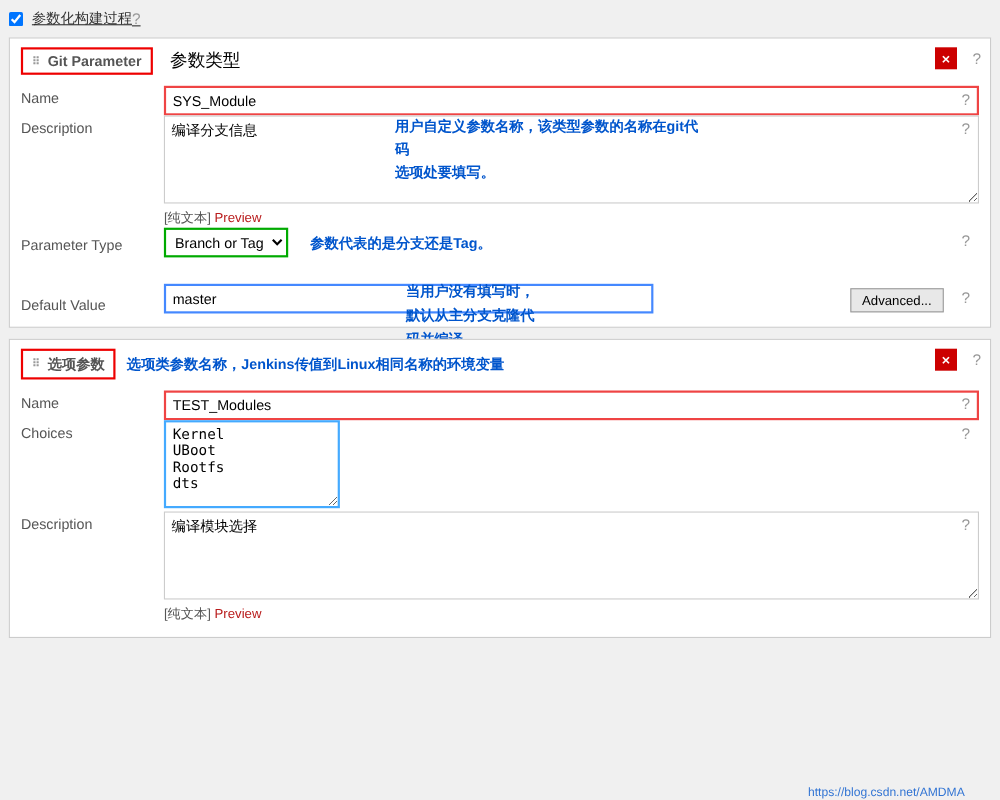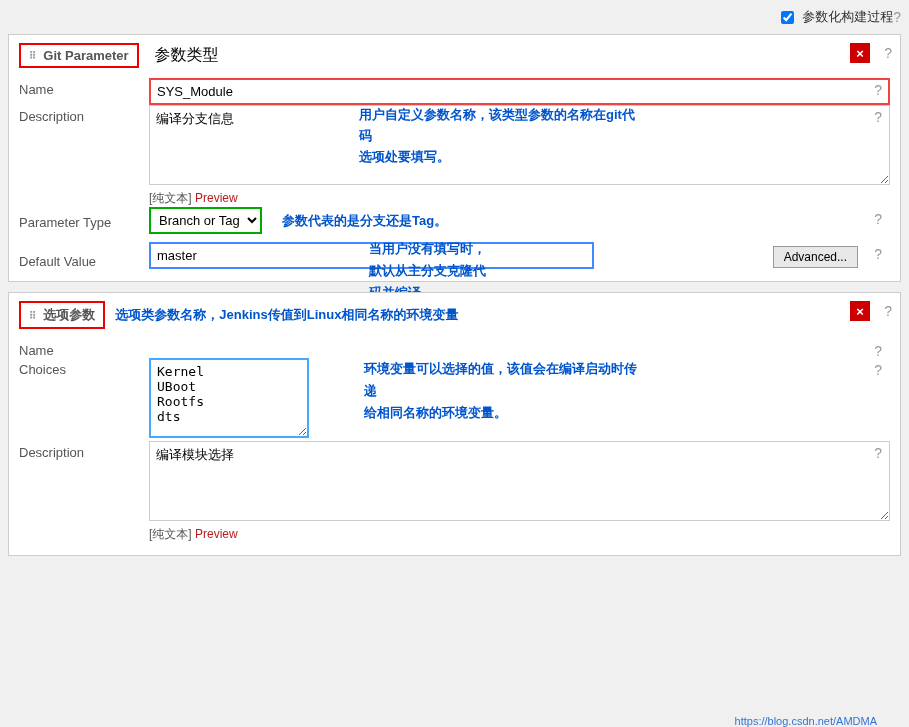--- a/index.html
+++ b/index.html
@@ -14,22 +14,23 @@
     .page-wrapper {
       width: 909px;
       min-height: 727px;
       background: #f0f0f0;
       padding: 8px;
       position: relative;
     }
     .top-bar {
       display: flex;
       align-items: center;
-      justify-content: flex-end;
+      justify-content: flex-start;
       margin-bottom: 8px;
+      text-decoration: underline;
     }
     .top-title {
       display: flex;
       align-items: center;
       gap: 4px;
       font-size: 13px;
       color: #333;
     }
     .top-title input[type=checkbox] {
       margin-right: 4px;
@@ -149,21 +150,21 @@
     .select-type {
       border: 2px solid #00aa00;
       padding: 3px 4px;
       font-size: 13px;
       background: #fff;
       cursor: pointer;
     }
     .param-type-row {
       display: flex;
       align-items: center;
-      margin-bottom: 8px;
+      margin-bottom: 24px;
     }
     .annotation-blue {
       color: #0055cc;
       font-size: 13px;
       margin-left: 10px;
       font-weight: bold;
     }
     .annotation-blue-block {
       color: #0055cc;
       font-size: 13px;
@@ -285,33 +286,33 @@
         <span class="dots">⠿</span>
         <span>选项参数</span>
       </div>
       <span class="annotation-blue">选项类参数名称，Jenkins传值到Linux相同名称的环境变量</span>
     </div>
     <button class="close-btn">×</button>
     <span class="help-icon-right">?</span>
 
     <div class="form-row">
       <span class="form-label">Name</span>
+      <div class="form-control-wrap">
+        <input type="text" class="input-green" value="TEST_Modules" style="">
+      </div>
       <span class="row-help">?</span>
     </div>
 
     <div class="form-row" style="align-items:flex-start;">
       <span class="form-label">Choices</span>
       <div class="form-control-wrap" style="position:relative;">
         <textarea class="choices-textarea" style="">Kernel
 UBoot
 Rootfs
 dts</textarea>
-        <div style="position:absolute;left:215px;top:0;width:280px;color:#0055cc;font-size:13px;font-weight:bold;line-height:1.7;">
-          环境变量可以选择的值，该值会在编译启动时传递<br>给相同名称的环境变量。
-        </div>
       </div>
       <span class="row-help">?</span>
     </div>
 
     <div class="form-row" style="align-items:flex-start;">
       <span class="form-label">Description</span>
       <div class="form-control-wrap">
         <textarea class="desc-area" style="">编译模块选择</textarea>
         <div class="plaintext-preview">
           <span>[纯文本]</span>

